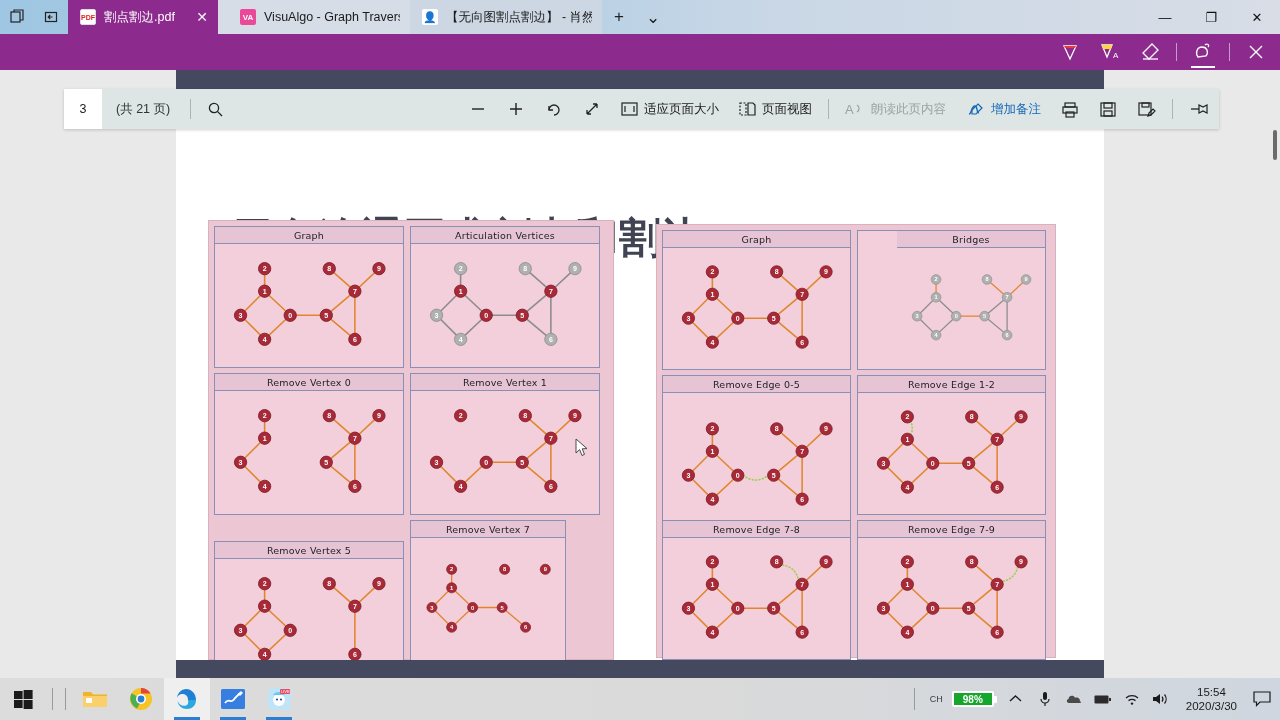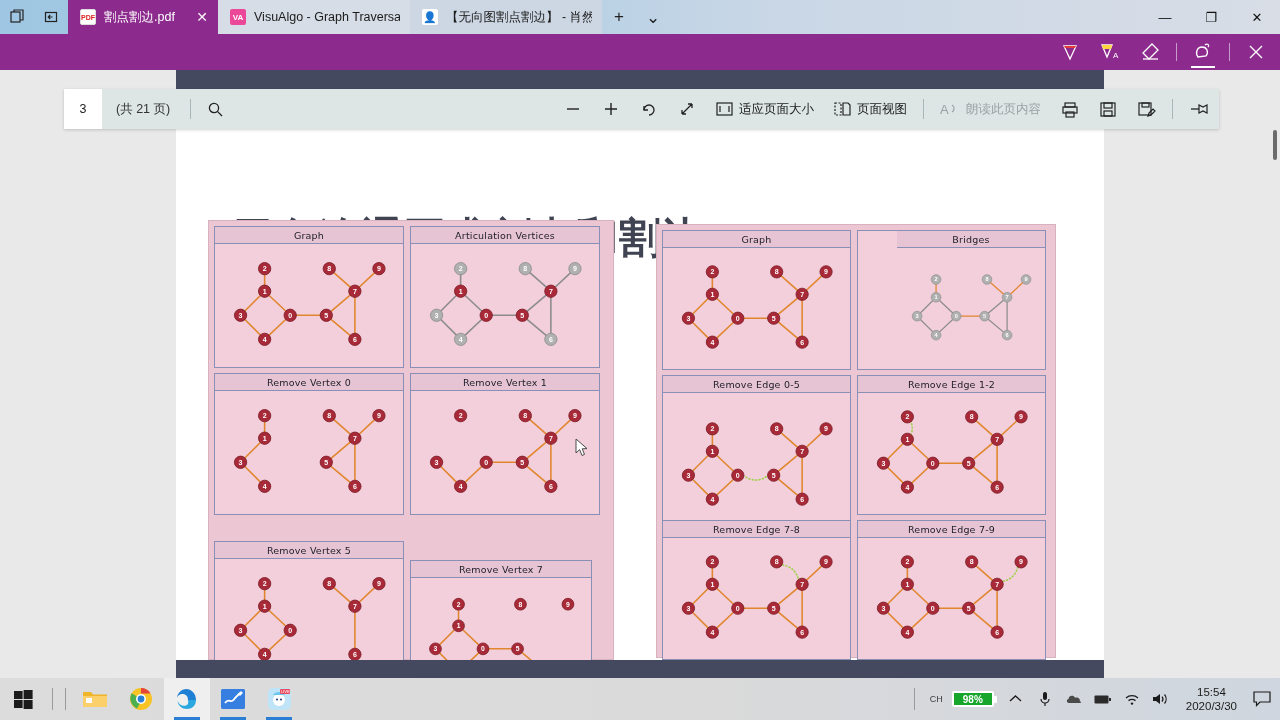--- a/index.html
+++ b/index.html
@@ -32,21 +32,21 @@
   .tab.tab-pdf2 { background:#8d2a8d; color:#fff; }
   .tab.tab-va   { background:#d6dde6; }
   .tab.tab-xr   { background:#cdd7e3; }
   .tab-close { font-size:14px; color:#fff; opacity:.95; }
   .fav {
     width:16px; height:16px; flex:0 0 16px; border-radius:2px;
     display:flex; align-items:center; justify-content:center;
     font-size:7px; font-weight:bold; color:#fff;
   }
   .fav.pdf { background:#fff; color:#e02020; border:1px solid #ddd; }
-  .fav.va { background:#ec4899; color:#fff; font-size:8px; }
+  .fav.va { background:#ec4899; color:#fff; font-size:8px;margin-left:10px; }
   .fav.xr { background:#fff; color:#2a7fd4; font-size:11px; }
   #newtab, #tabmenu {
     width:34px; height:34px; display:flex; align-items:center; justify-content:center;
     font-size:17px; color:#222;
   }
   #wincontrols { margin-left:auto; display:flex; height:34px; }
   #wincontrols > div {
     width:46px; height:34px; display:flex; align-items:center; justify-content:center;
     font-size:13px; color:#111;
   }
@@ -423,21 +423,21 @@
               <text x="186" y="109.4" text-anchor="middle" font-size="9.4" font-weight="bold" fill="#ffffff" font-family="Liberation Sans, sans-serif">6</text>
               <circle cx="186" cy="42" r="8.2" fill="#a82a38" stroke="#7d1b27" stroke-width="1.1"></circle>
               <text x="186" y="45.4" text-anchor="middle" font-size="9.4" font-weight="bold" fill="#ffffff" font-family="Liberation Sans, sans-serif">7</text>
               <circle cx="152" cy="12" r="8.2" fill="#a82a38" stroke="#7d1b27" stroke-width="1.1"></circle>
               <text x="152" y="15.4" text-anchor="middle" font-size="9.4" font-weight="bold" fill="#ffffff" font-family="Liberation Sans, sans-serif">8</text>
               <circle cx="218" cy="12" r="8.2" fill="#a82a38" stroke="#7d1b27" stroke-width="1.1"></circle>
               <text x="218" y="15.4" text-anchor="middle" font-size="9.4" font-weight="bold" fill="#ffffff" font-family="Liberation Sans, sans-serif">9</text>
             </svg>
           </div>
         </div>
-        <div class="panel" style="left: 201px; top: 299px; width: 182px; height: 142px; margin-top: 40px;">
+        <div class="panel" style="left: 201px; top: 299px; width: 156px; height: 142px;">
           <div class="panel-title">Remove Vertex 7</div>
           <div class="panel-body">
             <svg class="gsvg" viewBox="0 0 250 122" preserveAspectRatio="xMidYMid meet">
               <line x1="66" y1="42" x2="66" y2="12" stroke="#e1862f" stroke-width="2.1" stroke-linecap="round"></line>
               <line x1="66" y1="42" x2="34" y2="74" stroke="#e1862f" stroke-width="2.1" stroke-linecap="round"></line>
               <line x1="100" y1="74" x2="66" y2="42" stroke="#e1862f" stroke-width="2.1" stroke-linecap="round"></line>
               <line x1="34" y1="74" x2="66" y2="106" stroke="#e1862f" stroke-width="2.1" stroke-linecap="round"></line>
               <line x1="100" y1="74" x2="66" y2="106" stroke="#e1862f" stroke-width="2.1" stroke-linecap="round"></line>
               <line x1="100" y1="74" x2="148" y2="74" stroke="#e1862f" stroke-width="2.1" stroke-linecap="round"></line>
               <line x1="148" y1="74" x2="186" y2="106" stroke="#e1862f" stroke-width="2.1" stroke-linecap="round"></line>
@@ -745,20 +745,27 @@
       <span>页面视图</span>
     </div>
     <div class="tb-sep"></div>
     <div class="tbtn dim">
       <svg width="20" height="16" viewBox="0 0 20 16">
           <text x="0" y="13" font-size="13" fill="#9aa3a3" font-family="Liberation Sans, sans-serif">A</text>
           <path d="M12 4 A4 4 0 0 1 12 11" fill="none" stroke="#9aa3a3" stroke-width="1.2"></path>
         </svg>
       <span>朗读此页内容</span>
     </div>
+    <div class="tbtn blue">
+      <svg width="19" height="18" viewBox="0 0 19 18">
+          <path d="M3 14 C6 14 5 6 9 6 C12 6 10 13 13 13" fill="none" stroke="#1569b5" stroke-width="1.4"></path>
+          <path d="M12 4 L16 8 L10 14 L6 14 L6 10 Z" fill="none" stroke="#1569b5" stroke-width="1.2"></path>
+        </svg>
+      <span>增加备注</span>
+    </div>
     <div class="tbtn">
       <svg width="18" height="17" viewBox="0 0 18 17">
           <rect x="4" y="2" width="10" height="4" fill="none" stroke="#222" stroke-width="1.2"></rect>
           <rect x="2" y="6" width="14" height="6" fill="none" stroke="#222" stroke-width="1.2"></rect>
           <rect x="5" y="11" width="8" height="5" fill="none" stroke="#222" stroke-width="1.2"></rect>
         </svg>
     </div>
     <div class="tbtn">
       <svg width="18" height="17" viewBox="0 0 18 17">
           <rect x="2" y="2" width="14" height="13" fill="none" stroke="#222" stroke-width="1.2"></rect>

